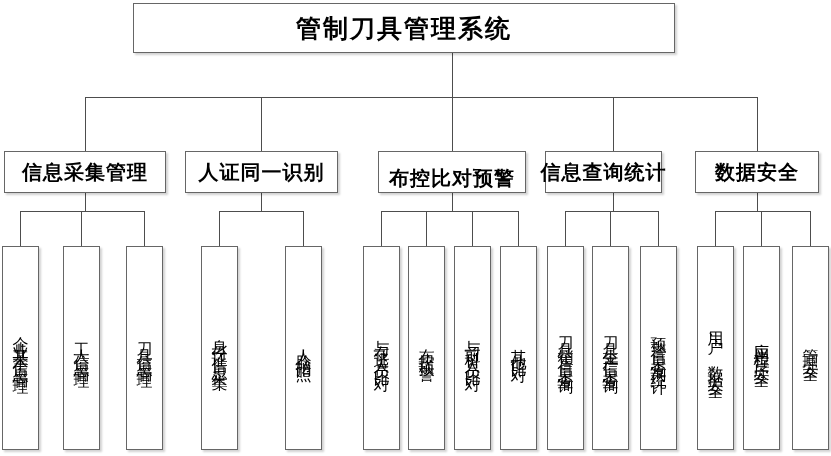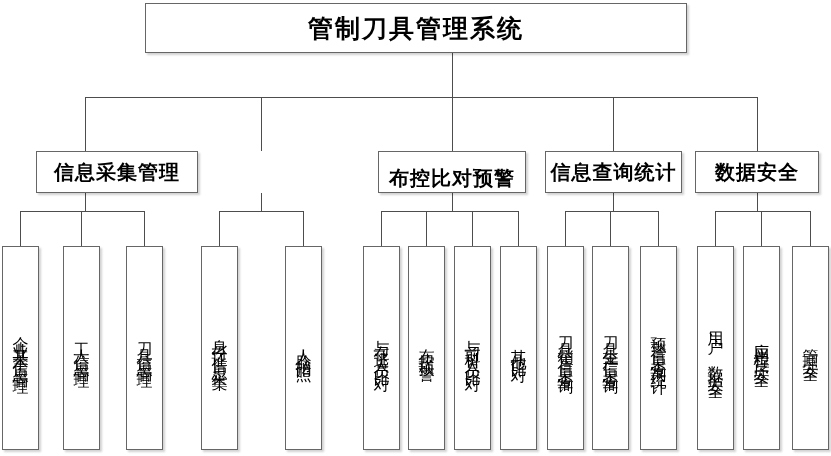--- a/index.html
+++ b/index.html
@@ -32,21 +32,21 @@
     background: #ffffff;
     border: 1px solid #666666;
     box-shadow: 2px 2px 2px rgba(0,0,0,0.18);
     display: flex;
     align-items: center;
     justify-content: center;
     color: #000000;
     box-sizing: border-box;
   }
   .root-box {
-    left: 145px; top: 3px;
+    left: 133px; top: 3px;
     width: 542px; height: 50px;
     font-size: 25px;
     font-weight: bold;
     letter-spacing: 2px;
   }
   .l2-box {
     top: 151px; height: 42px;
     font-size: 20px;
     font-weight: bold;
     letter-spacing: 1px;
@@ -105,27 +105,30 @@
   <div class="vline" style="left:757px; top:193px; height:18px;"></div>
   <div class="hline" style="left:715px; top:211px; width:95px;"></div>
   <div class="vline" style="left:715px; top:211px; height:35px;"></div>
   <div class="vline" style="left:761px; top:211px; height:35px;"></div>
   <div class="vline" style="left:810px; top:211px; height:35px;"></div>
 
   <div class="box root-box">
     <span>管制刀具管理系统</span>
   </div>
 
-  <div class="box l2-box" style="left:4px; width:162px;margin-left:32px;">
+  <div class="box l2-box" style="left:4px; width:162px;">
     <span>信息采集管理</span>
+  </div>
+  <div class="box l2-box" style="left:185px; width:153px;">
+    <span>人证同一识别</span>
   </div>
   <div class="box l2-box" style="left:378px; width:148px;align-items:flex-end;">
     <span>布控比对预警</span>
   </div>
-  <div class="box l2-box" style="left:545px; width:137px;">
+  <div class="box l2-box" style="left:545px; width:117px;">
     <span>信息查询统计</span>
   </div>
   <div class="box l2-box" style="left:695px; width:124px;">
     <span>数据安全</span>
   </div>
 
   <div class="box leaf-box" style="left:2px;">
     <span class="vtext">企业基本信息管理</span>
   </div>
   <div class="box leaf-box" style="left:63px;">

